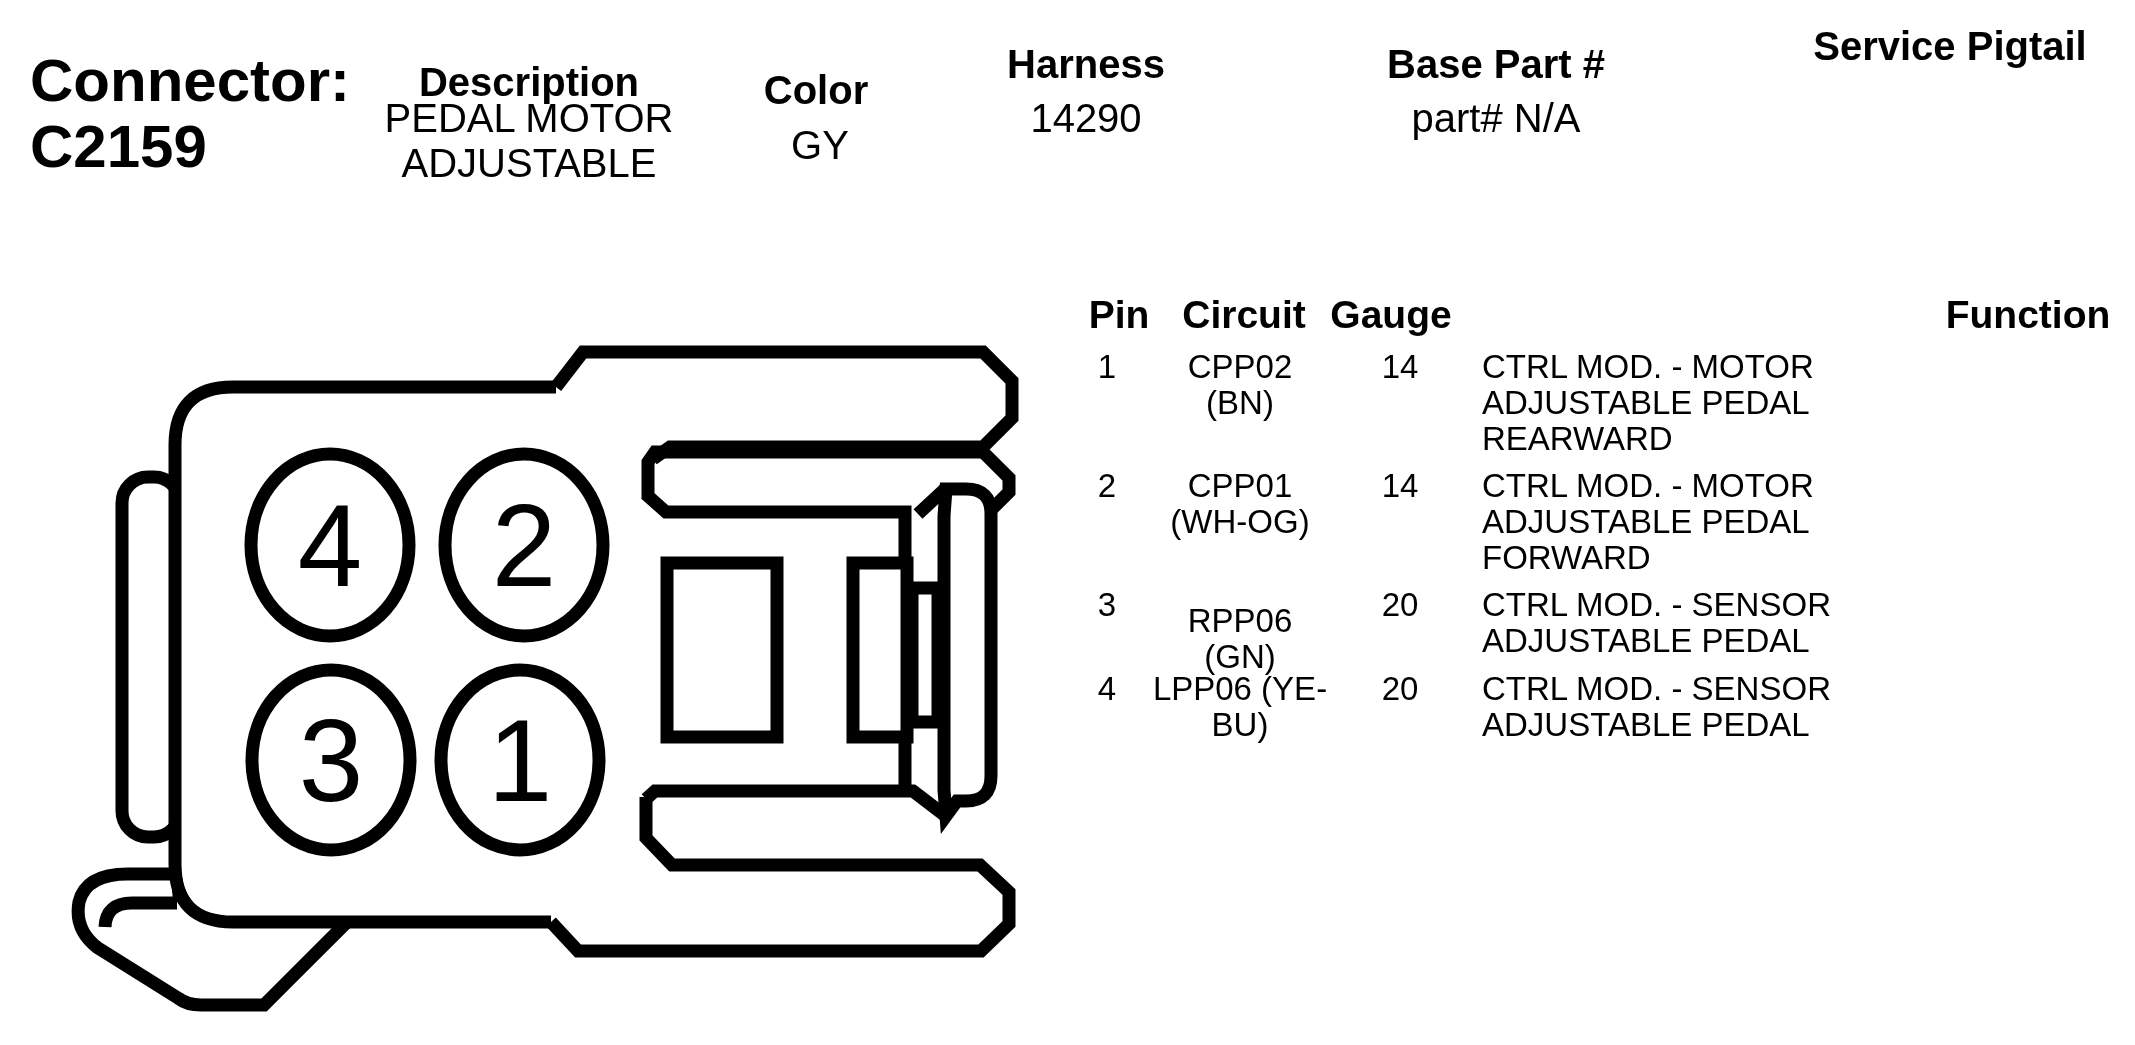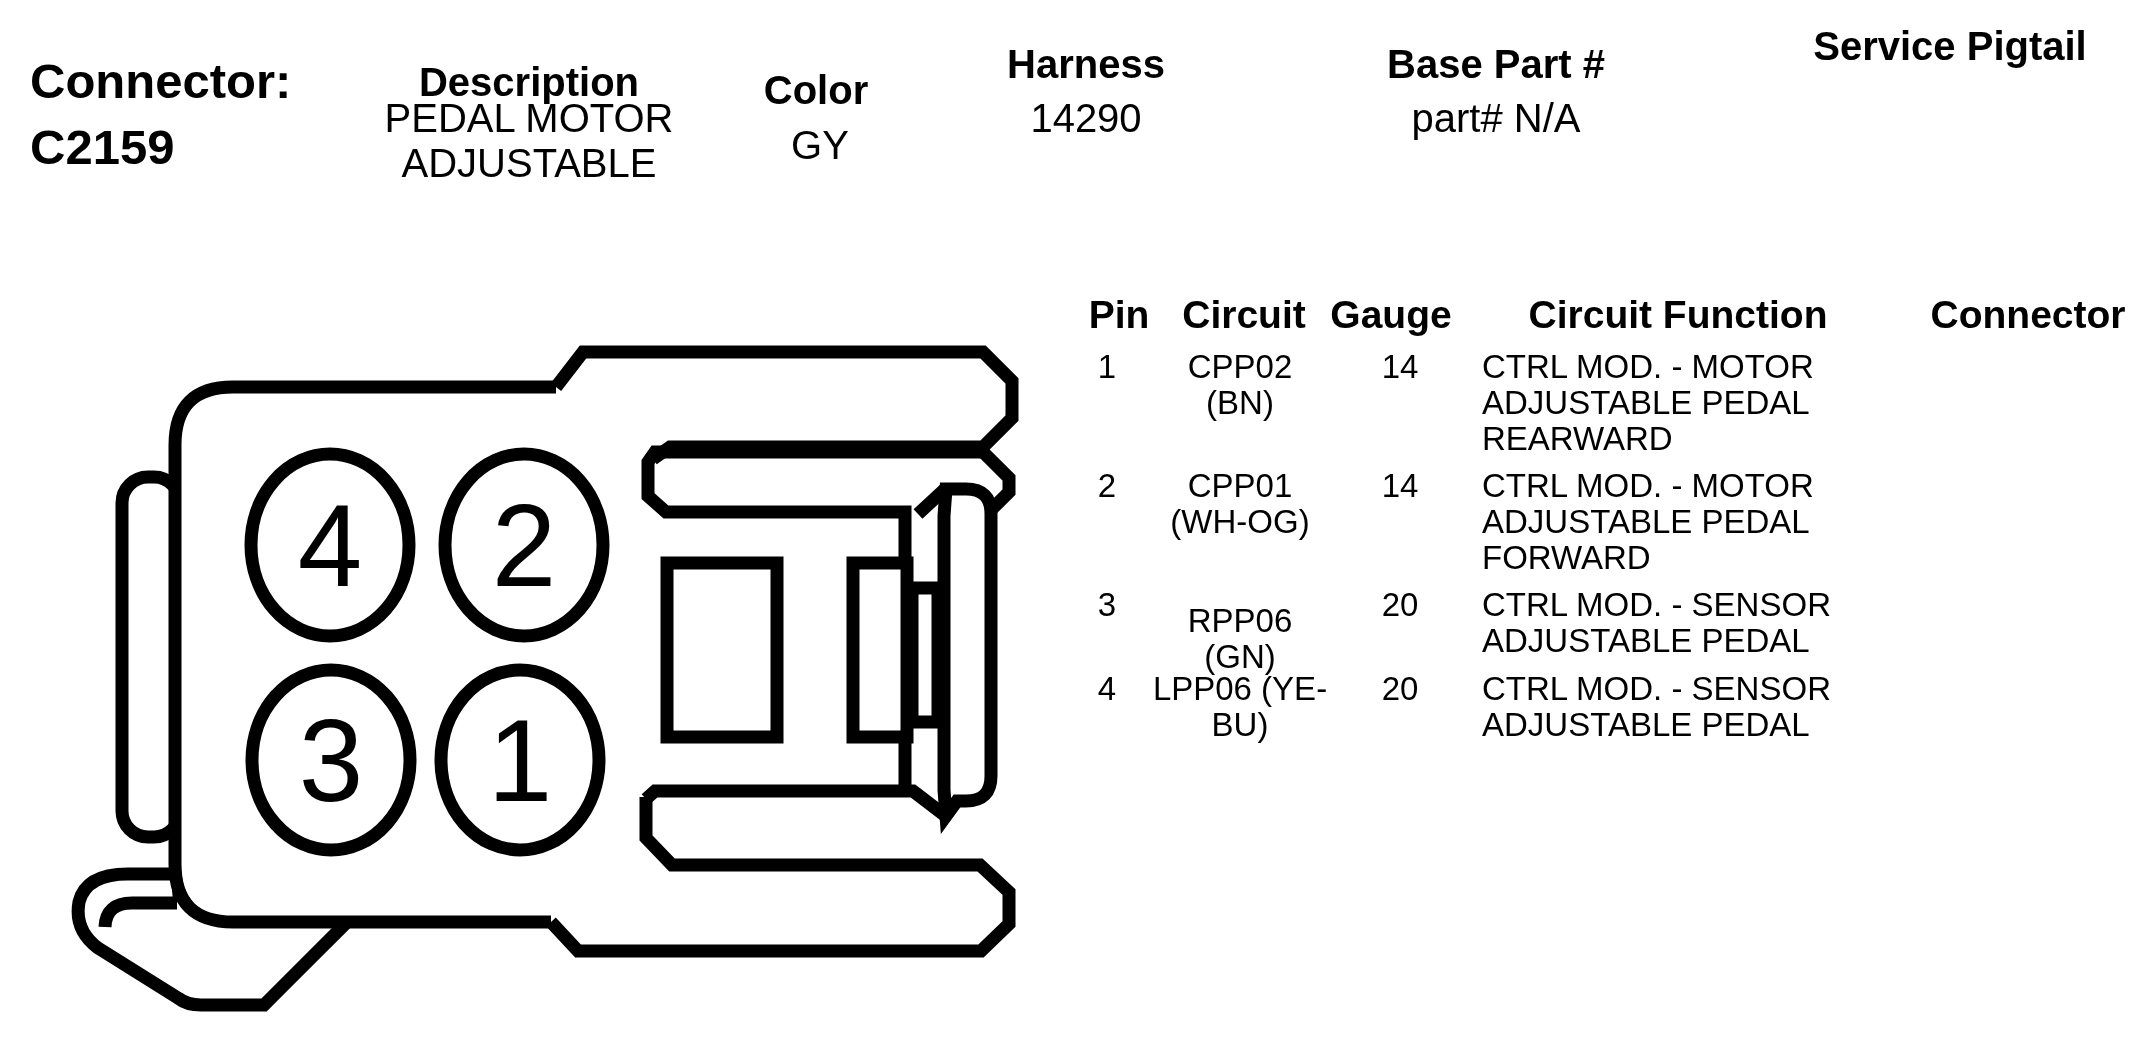--- a/index.html
+++ b/index.html
@@ -2,21 +2,21 @@
 <html><head>
 <meta charset="utf-8">
 <style>
   html,body{margin:0;padding:0;background:#fff;}
   .canvas{
     position:relative;width:2135px;height:1045px;background:#ffffff;
     font-family:"Liberation Sans",sans-serif;color:#000;overflow:hidden;
   }
   .abs{position:absolute;white-space:nowrap;}
   .cx{transform:translateX(-50%);text-align:center;}
-  .title{font-size:49px;line-height:66px;font-weight:bold;}
+  .title{font-size:60px;line-height:66px;font-weight:bold;}
   .hlabel{font-size:40px;font-weight:bold;}
   .hvalue{font-size:40px;line-height:45px;}
   .thead{font-size:39px;font-weight:bold;}
   .tcell{font-size:33px;line-height:36px;}
   .fn{white-space:normal;width:460px;}
   svg text.pinnum{font-family:"Liberation Sans",sans-serif;font-size:116px;}
   svg .ln{fill:none;stroke:#000;stroke-width:13;stroke-linejoin:miter;stroke-linecap:butt;}
   svg .wh{fill:#ffffff;stroke:#000;stroke-width:13;stroke-linejoin:miter;}
   svg .fillonly{fill:#ffffff;stroke:none;}
 </style>
@@ -89,22 +89,21 @@
   <div class="abs hvalue cx" style="left:1086px;top:96px;">14290</div>
 
   <div class="abs hlabel cx" style="left:1496px;top:42px;">Base Part #</div>
   <div class="abs hvalue cx" style="left:1496px;top:96px;">part# N/A</div>
 
   <div class="abs hlabel cx" style="left:1904px;top:24px;margin-left:46px;">Service Pigtail</div>
 
   <div class="abs thead cx" style="left:1119px;top:293px;">Pin</div>
   <div class="abs thead cx" style="left:1244px;top:293px;">Circuit</div>
   <div class="abs thead cx" style="left:1391px;top:293px;">Gauge</div>
-  <div class="abs thead cx" style="left:1678px;top:293px;">Circuit Function</div>
-  <div class="abs thead cx" style="left:2028px;top:293px;">Connector</div>
+  <div class="abs thead cx" style="left:2028px;top:293px;">Function</div>
 
   <div>
     <div class="abs tcell cx" style="left:1107px;top:349px;">1</div>
     <div class="abs tcell cx" style="left:1240px;top:349px;">
       <div>CPP02</div>
       <div>(BN)</div>
     </div>
     <div class="abs tcell cx" style="left:1400px;top:349px;">14</div>
     <div class="abs tcell fn" style="left:1482px;top:349px;">
       <div>CTRL MOD. - MOTOR</div>

